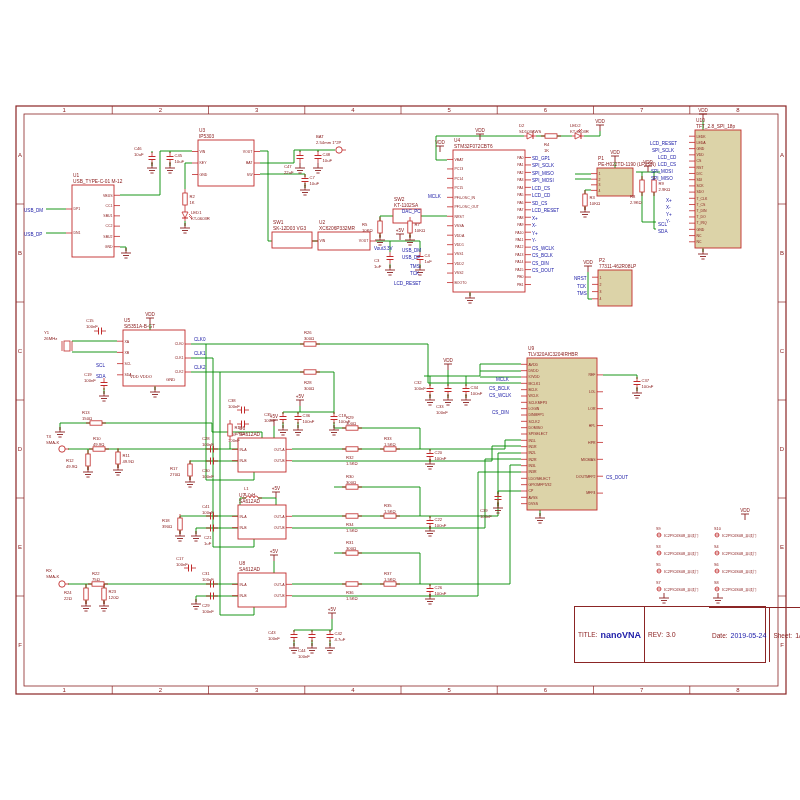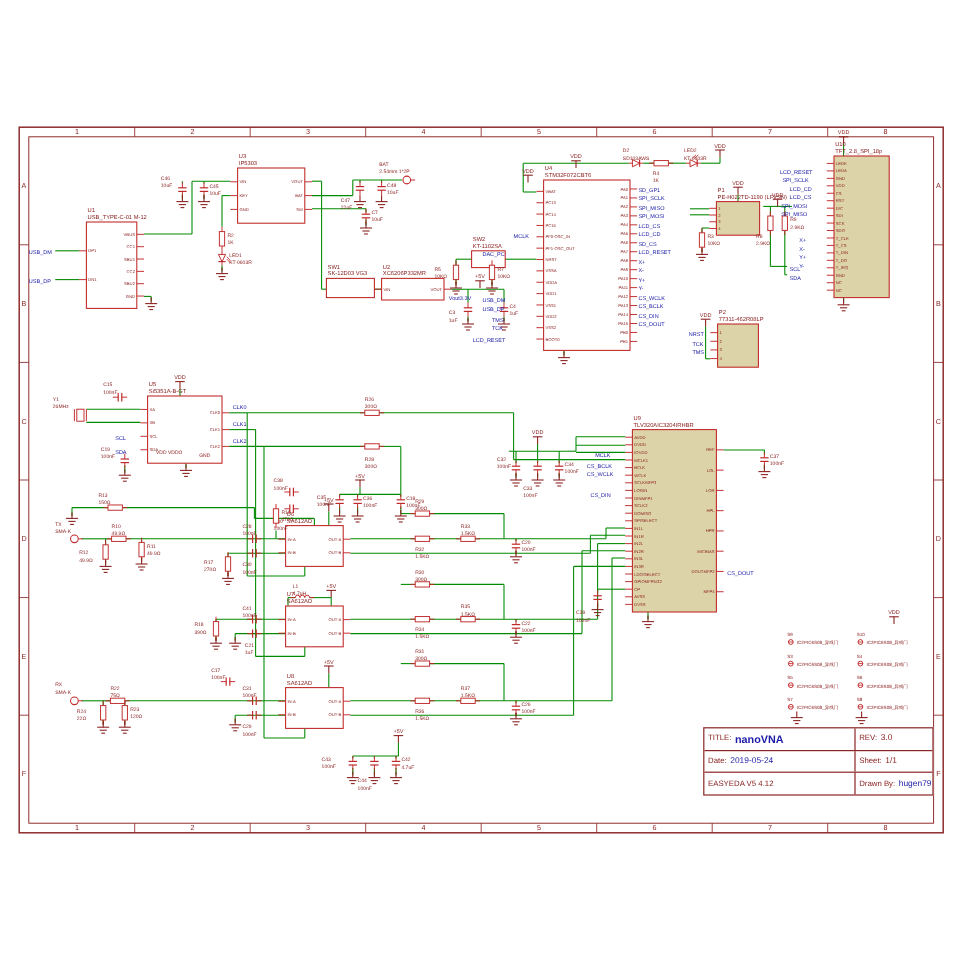--- a/index.html
+++ b/index.html
@@ -1,21 +1,21 @@
 <!DOCTYPE html>
 <html><head>
 <meta charset="utf-8">
 <style>
   html,body{margin:0;padding:0;background:#ffffff;}
   #root{position:relative;width:800px;height:800px;background:#ffffff;overflow:hidden;
         font-family:"Liberation Sans",sans-serif;}
   svg{position:absolute;left:0;top:0;}
   svg text{font-family:"Liberation Sans",sans-serif;}
-  .tb{position:absolute;left:586px;top:606px;width:192px;height:57px;box-sizing:border-box;
-      border:1px solid #8B2525;display:flex;flex-direction:column;background:#fff;color:#8B2020;}
+  .tb{position:absolute;left:574px;top:606px;width:192px;height:57px;box-sizing:border-box;
+      border:1px solid #8B2525;display:flex;background:#fff;color:#8B2020;}
   .tb-row{flex:1;display:flex;min-height:0;}
   .tb-row + .tb-row{border-top:1px solid #8B2525;}
   .tb-cell{display:flex;align-items:center;padding:0 3px;overflow:hidden;white-space:nowrap;}
   .tb-main{flex:1;}
   .tb-side{width:58px;border-left:1px solid #8B2525;}
   .tb-lab{font-size:6.5px;color:#8B2020;margin-right:3px;}
   .tb-title{font-size:9px;color:#1A1AA8;font-weight:bold;}
   .tb-blue{font-size:7px;color:#1A1AA8;}
   .tb-red{font-size:7px;color:#8B2020;}
   .tb-tool{font-size:6.5px;color:#8B2020;}

